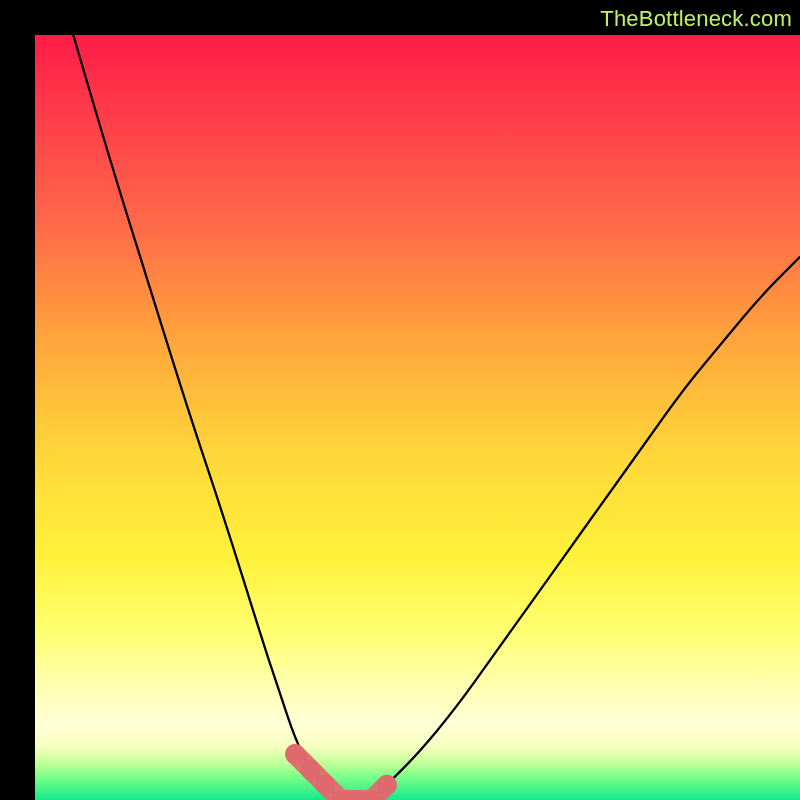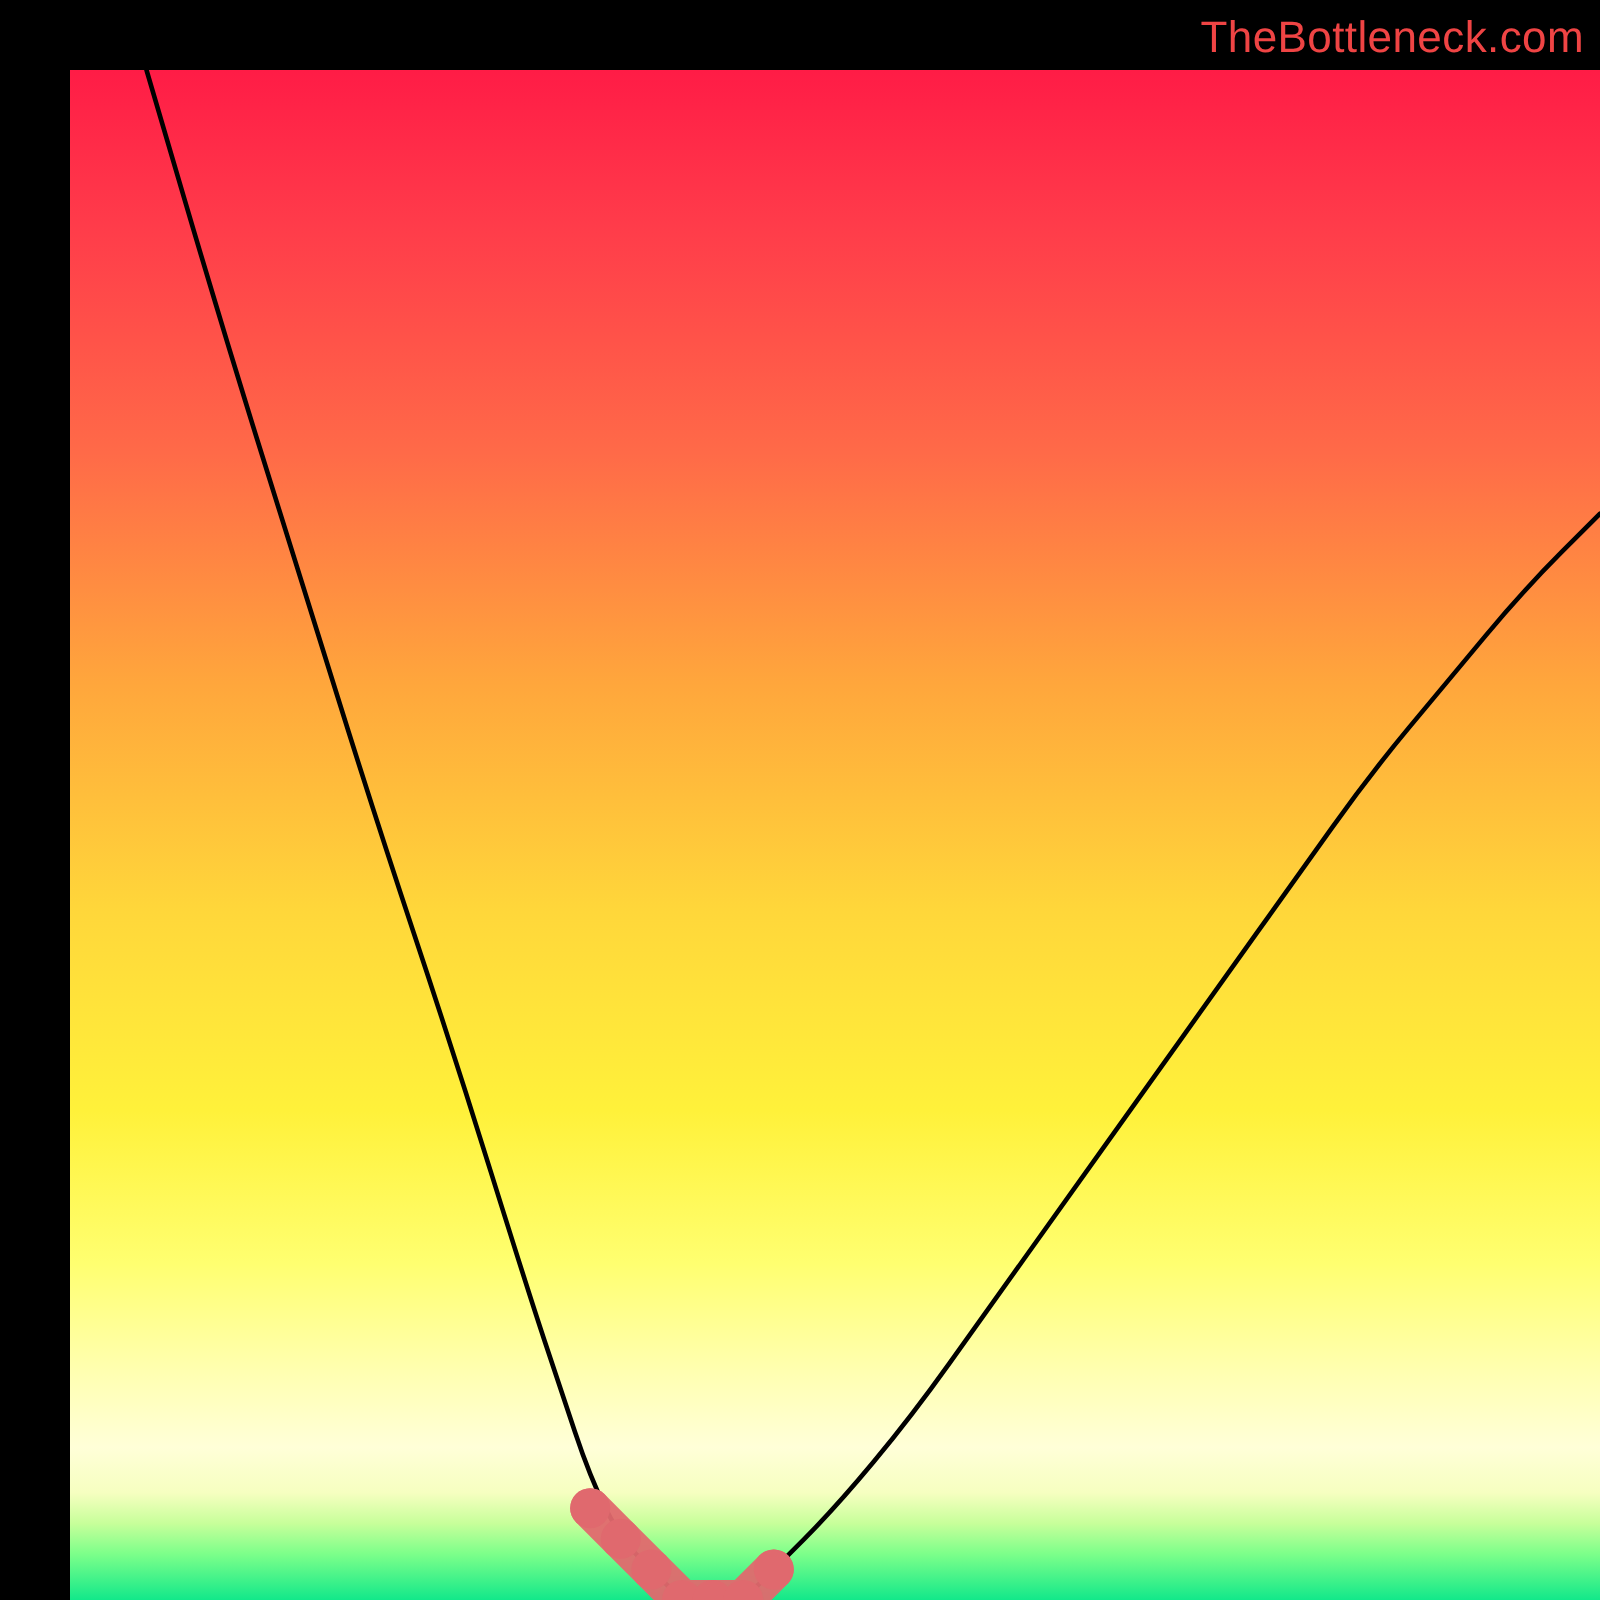--- a/index.html
+++ b/index.html
@@ -39,21 +39,21 @@
       #f6ffc0 93%,
       #c7ff9a 95%,
       #7cff8a 97%,
       #12e88a 100%
     );
   }
   .watermark {
     position: absolute;
     top: 6px;
     right: 8px;
-    color: #ef4444;
+    color: #bef264;
     font-size: 22px;
     letter-spacing: 0.2px;
     z-index: 5;
   }
   svg.curve {
     position: absolute;
     left: 35px;
     top: 35px;
     width: 765px;
     height: 765px;

